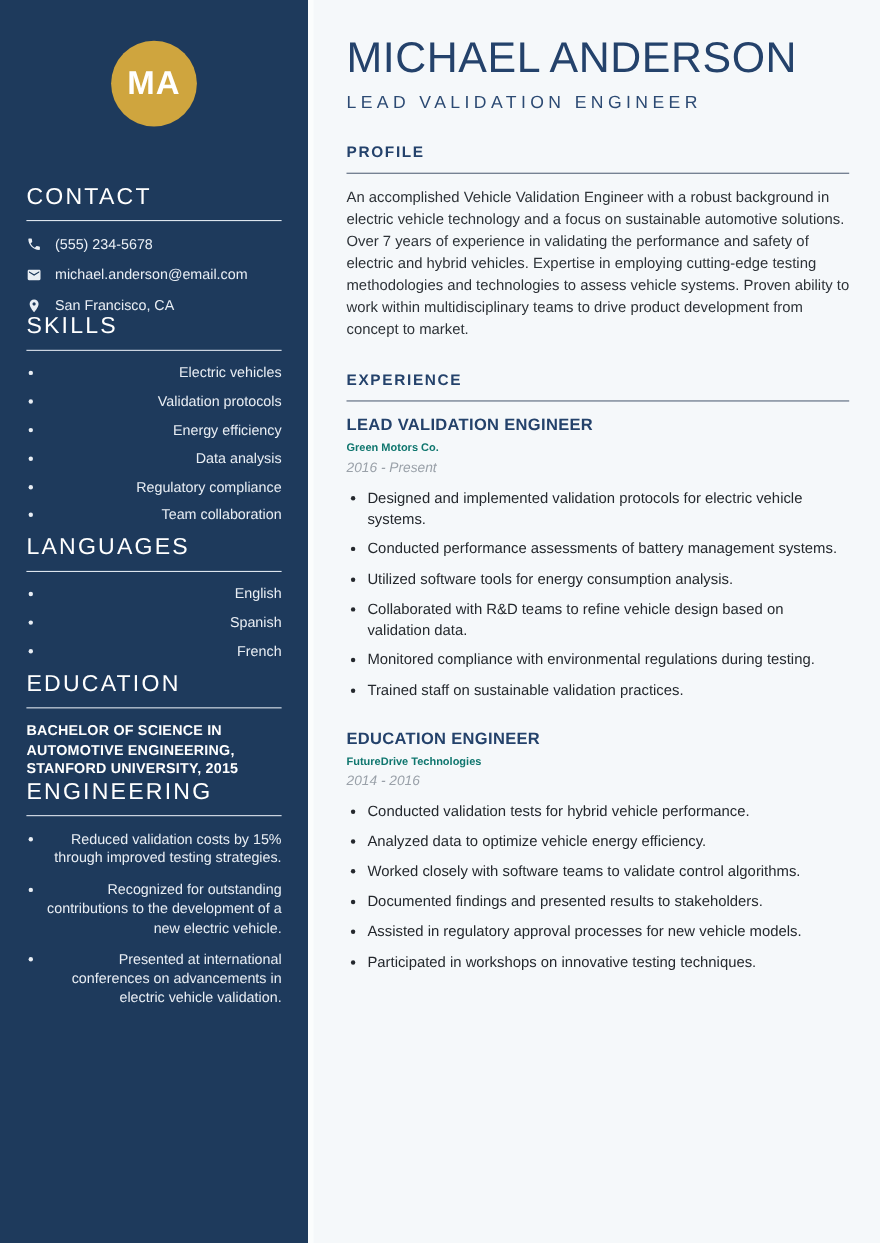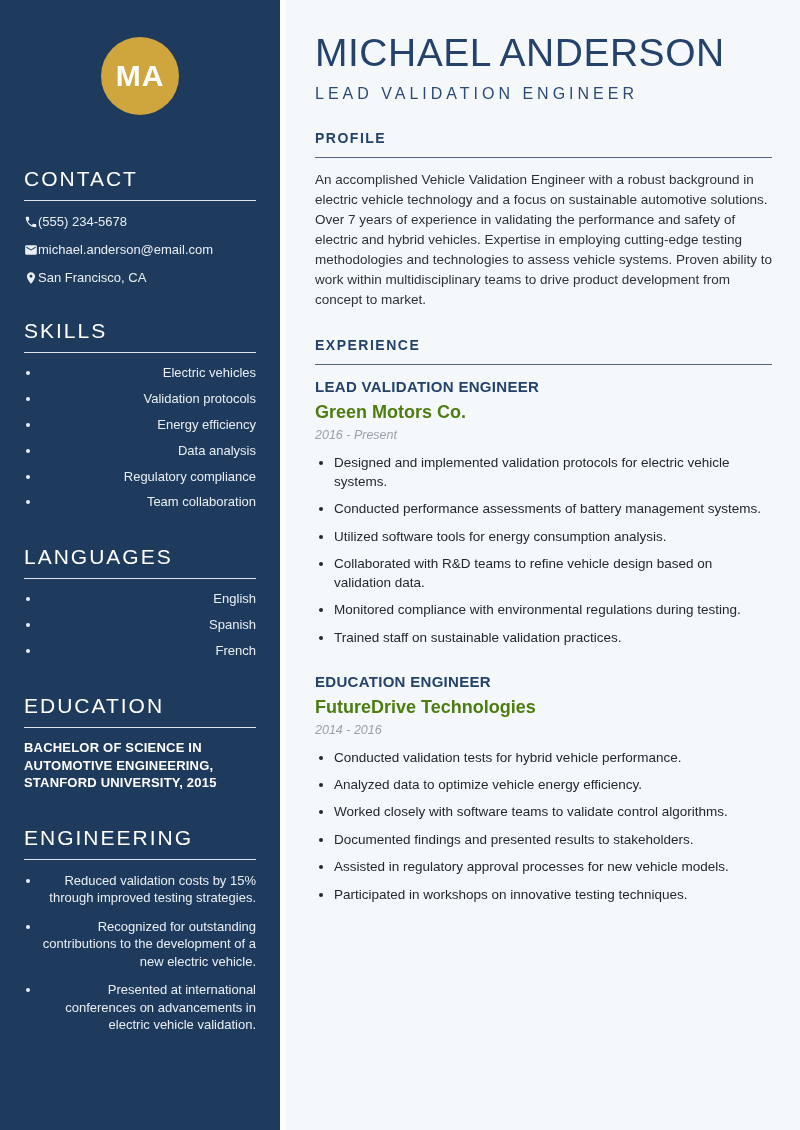--- a/index.html
+++ b/index.html
@@ -17,29 +17,29 @@
     background: #1e3a5c; color: #e9eef4;
     padding: 37px 24px 0 24px;
   }
   .avatar {
     width: 78px; height: 78px; border-radius: 50%;
     background: #cfa53e; color: #ffffff;
     font-size: 30px; font-weight: 700; letter-spacing: 1px;
     display: flex; align-items: center; justify-content: center;
     margin: 0 auto;
   }
-  .side-section { margin-top: 34px; }
+  .side-section { }
   .side-section.first { margin-top: 52px; }
   .side-heading {
     margin: 0; font-size: 21px; font-weight: 400; letter-spacing: 2px;
     color: #ffffff; padding-bottom: 9px;
     border-bottom: 1px solid #dde5ee;
   }
   .contact-row {
-    display: flex; align-items: center; 
+    display: flex; align-items: center; gap: 12px;
     margin-top: 13px; font-size: 13px; color: #e9eef4;
   }
   .contact-row .icon { width: 14px; height: 14px; display: inline-flex; flex-shrink: 0; }
   .contact-row .icon svg { width: 14px; height: 14px; fill: #e9eef4; }
   .side-list {
     list-style: disc; margin: 12px 0 0 0; padding-left: 17px;
     font-size: 13px; color: #e9eef4;
   }
   .side-list li { margin-bottom: 9px; line-height: 1.3; text-align: right; }
   .side-list.ach li { margin-bottom: 11px; line-height: 1.35; }
@@ -70,21 +70,21 @@
   }
   .profile-text {
     margin: 12px 0 0 0; font-size: 13.5px; line-height: 20px; color: #2d3237;
   }
   .job { margin-top: 13px; }
   .job.second { margin-top: 25px; }
   .job-title {
     margin: 0; font-size: 15px; font-weight: 700;
     color: #24426b; letter-spacing: 0.3px;
   }
-  .company { margin: 7px 0 0 0; font-size: 18px; font-weight: 700; color: #4d7c0f; }
+  .company { margin: 7px 0 0 0; font-size: 10px; font-weight: 700; color: #0f766e; }
   .dates { margin: 5px 0 0 0; font-size: 12.5px; font-style: italic; color: #9aa1a9; }
   .job-list {
     list-style: disc; margin: 12px 0 0 0; padding-left: 19px;
     font-size: 13.5px; color: #24282d;
   }
   .job-list li { margin-bottom: 8.5px; line-height: 1.4; }
 </style>
 </head>
 <body>
 

